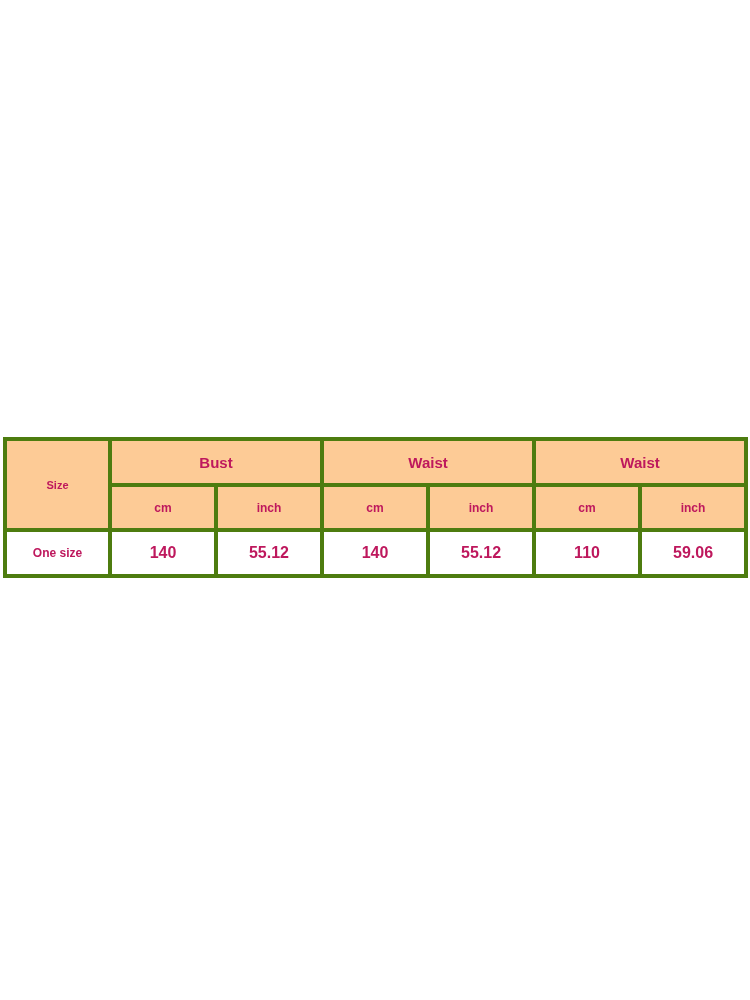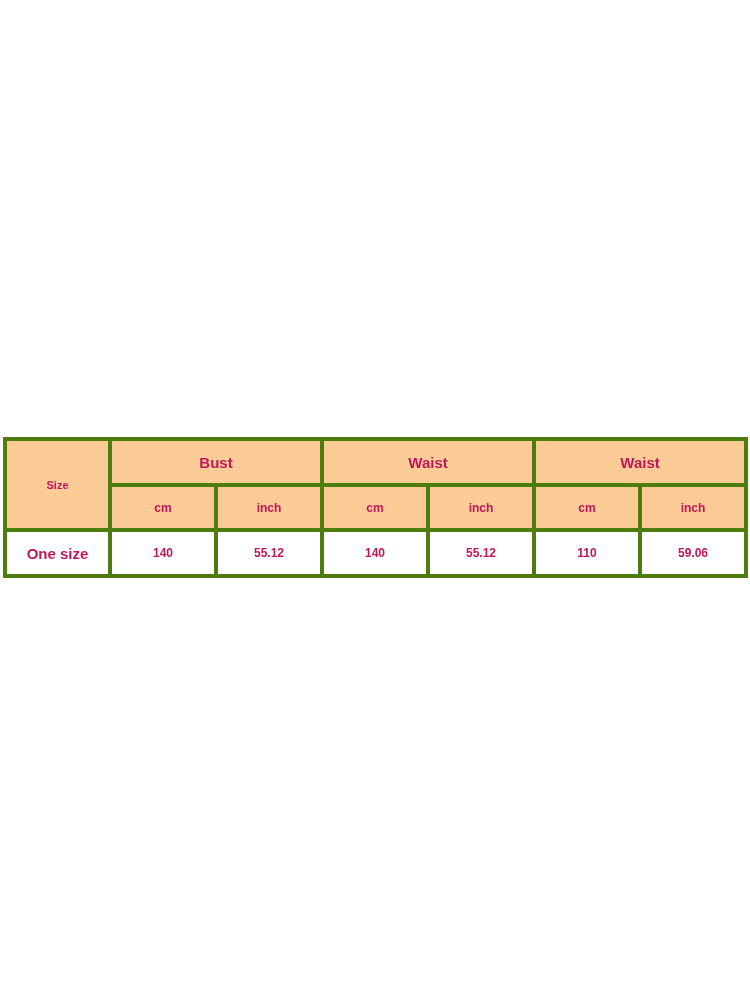--- a/index.html
+++ b/index.html
@@ -56,25 +56,25 @@
     height: 41px;
   }
   .hdr-size {
     font-size: 11px;
     height: 83px;
   }
 
   
   .cell {
     background: #ffffff;
-    font-size: 12px;
+    font-size: 16px;
     height: 42px;
   }
   .cell-label {
-    font-size: 15px;
+    font-size: 12px;
   }
 
   
   col.c-size   { width: 105px; }
   col.c-unit   { width: 106px; }
 </style>
 </head>
 <body>
 
 <div id="size-chart-wrapper">

